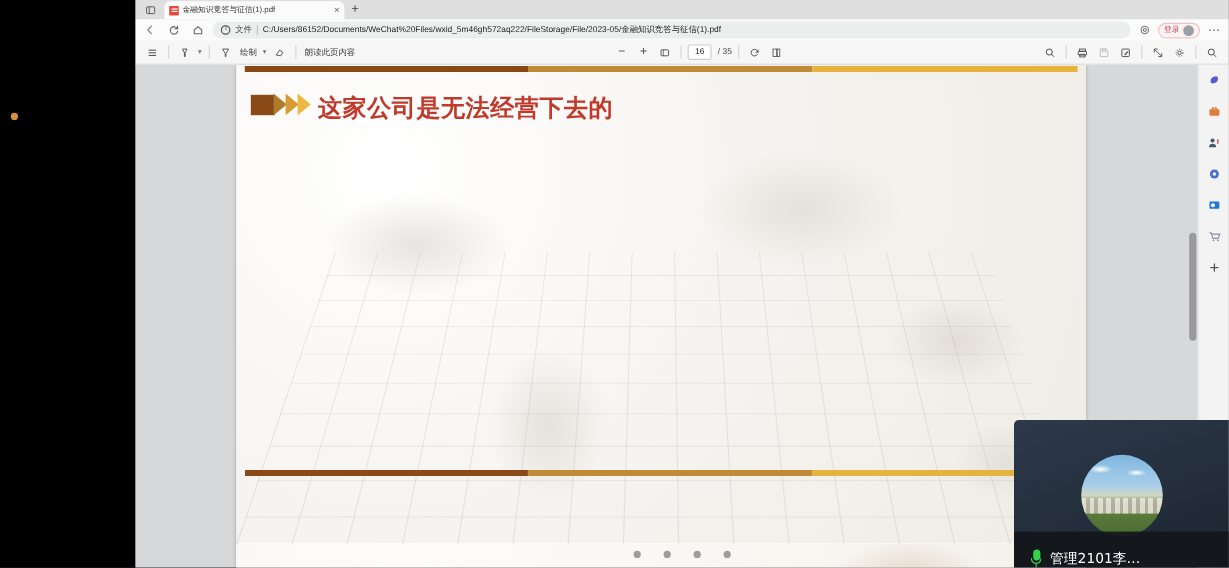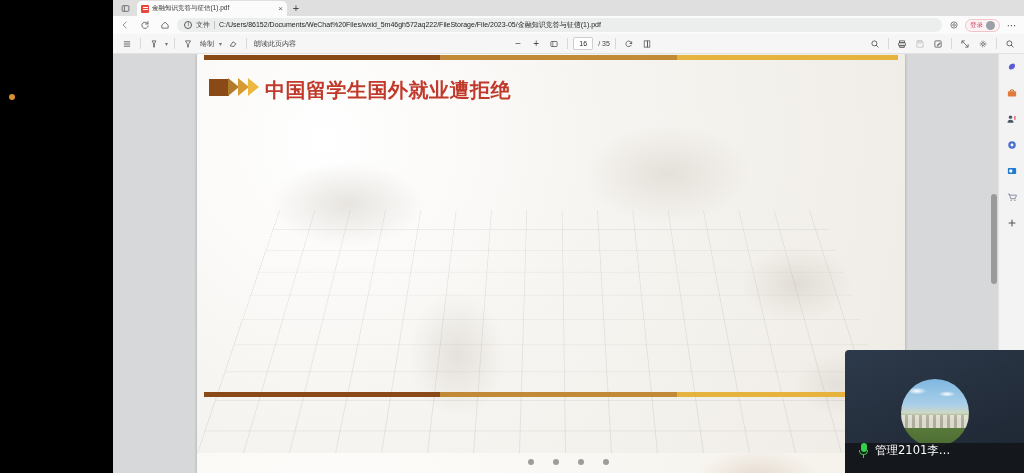--- a/index.html
+++ b/index.html
@@ -153,21 +153,21 @@
   .avatar-circle {
     position: absolute; left: 50%; top: 29px; transform: translateX(-50%);
     width: 68px; height: 68px; border-radius: 50%; overflow: hidden;
     background: linear-gradient(to bottom, #7fb7e0 0%, #a9cfe9 38%, #cfd8c2 50%, #5f7f3e 62%, #4a6b32 100%);
   }
   .avatar-clouds { position: absolute; left: 0; right: 0; top: 6px; height: 14px;
     background-image: radial-gradient(ellipse 14px 5px at 16px 6px, #fff 0%, rgba(255,255,255,0) 70%),
                       radial-gradient(ellipse 12px 4px at 46px 9px, #fff 0%, rgba(255,255,255,0) 70%); }
   .avatar-herd { position: absolute; left: 0; right: 0; top: 36px; height: 13px;
     background-image: repeating-linear-gradient(to right, #e9e6dd 0 4px, #b9b3a5 4px 7px); opacity: 0.9; }
-  .tile-footer { position: absolute; left: 0; right: 0; bottom: 0; height: 30px; background: rgba(20,22,26,0.92); display: flex; align-items: flex-start; gap: 7px; padding: 0 14px; }
+  .tile-footer { position: absolute; left: 0; right: 0; bottom: 0; height: 30px; background: rgba(20,22,26,0.92); display: flex; align-items: flex-end; gap: 7px; padding: 0 14px; }
   .mic-icon { width: 9px; height: 15px; position: relative; flex: 0 0 auto; }
   .mic-body { position: absolute; left: 1.5px; top: 0; width: 6px; height: 9px; border-radius: 3px; background: #35d04a; }
   .mic-arc { position: absolute; left: 0; top: 7px; width: 9px; height: 5px; border: 1.4px solid #35d04a; border-top: none; border-radius: 0 0 5px 5px; }
   .mic-stem { position: absolute; left: 4px; top: 12px; width: 1.4px; height: 3px; background: #35d04a; }
   .tile-name { font-size: 11.5px; color: #fff; font-family: "DejaVu Sans", sans-serif; white-space: nowrap; overflow: hidden; }
 </style>
 </head>
 <body>
 
 <div id="screen">
@@ -352,21 +352,21 @@
               <div class="b2"></div>
               <div class="b3"></div>
           </div>
 
           <div class="chevrons" style="left:12px; top:24px;">
             <div class="chev-block"></div>
               <div class="chev c1"></div>
               <div class="chev c2"></div>
               <div class="chev c3"></div>
           </div>
-          <div class="slide-title" style="left:68px; top:23px;">中国留学生国外就业遭拒绝</div>
+          <div class="slide-title" style="left:68px; top:23px;">这家公司是无法经营下去的</div>
 
 
           <div class="triband triband-bottom">
             <div class="b1"></div>
               <div class="b2"></div>
               <div class="b3"></div>
           </div>
         </div>
       </div>
 

